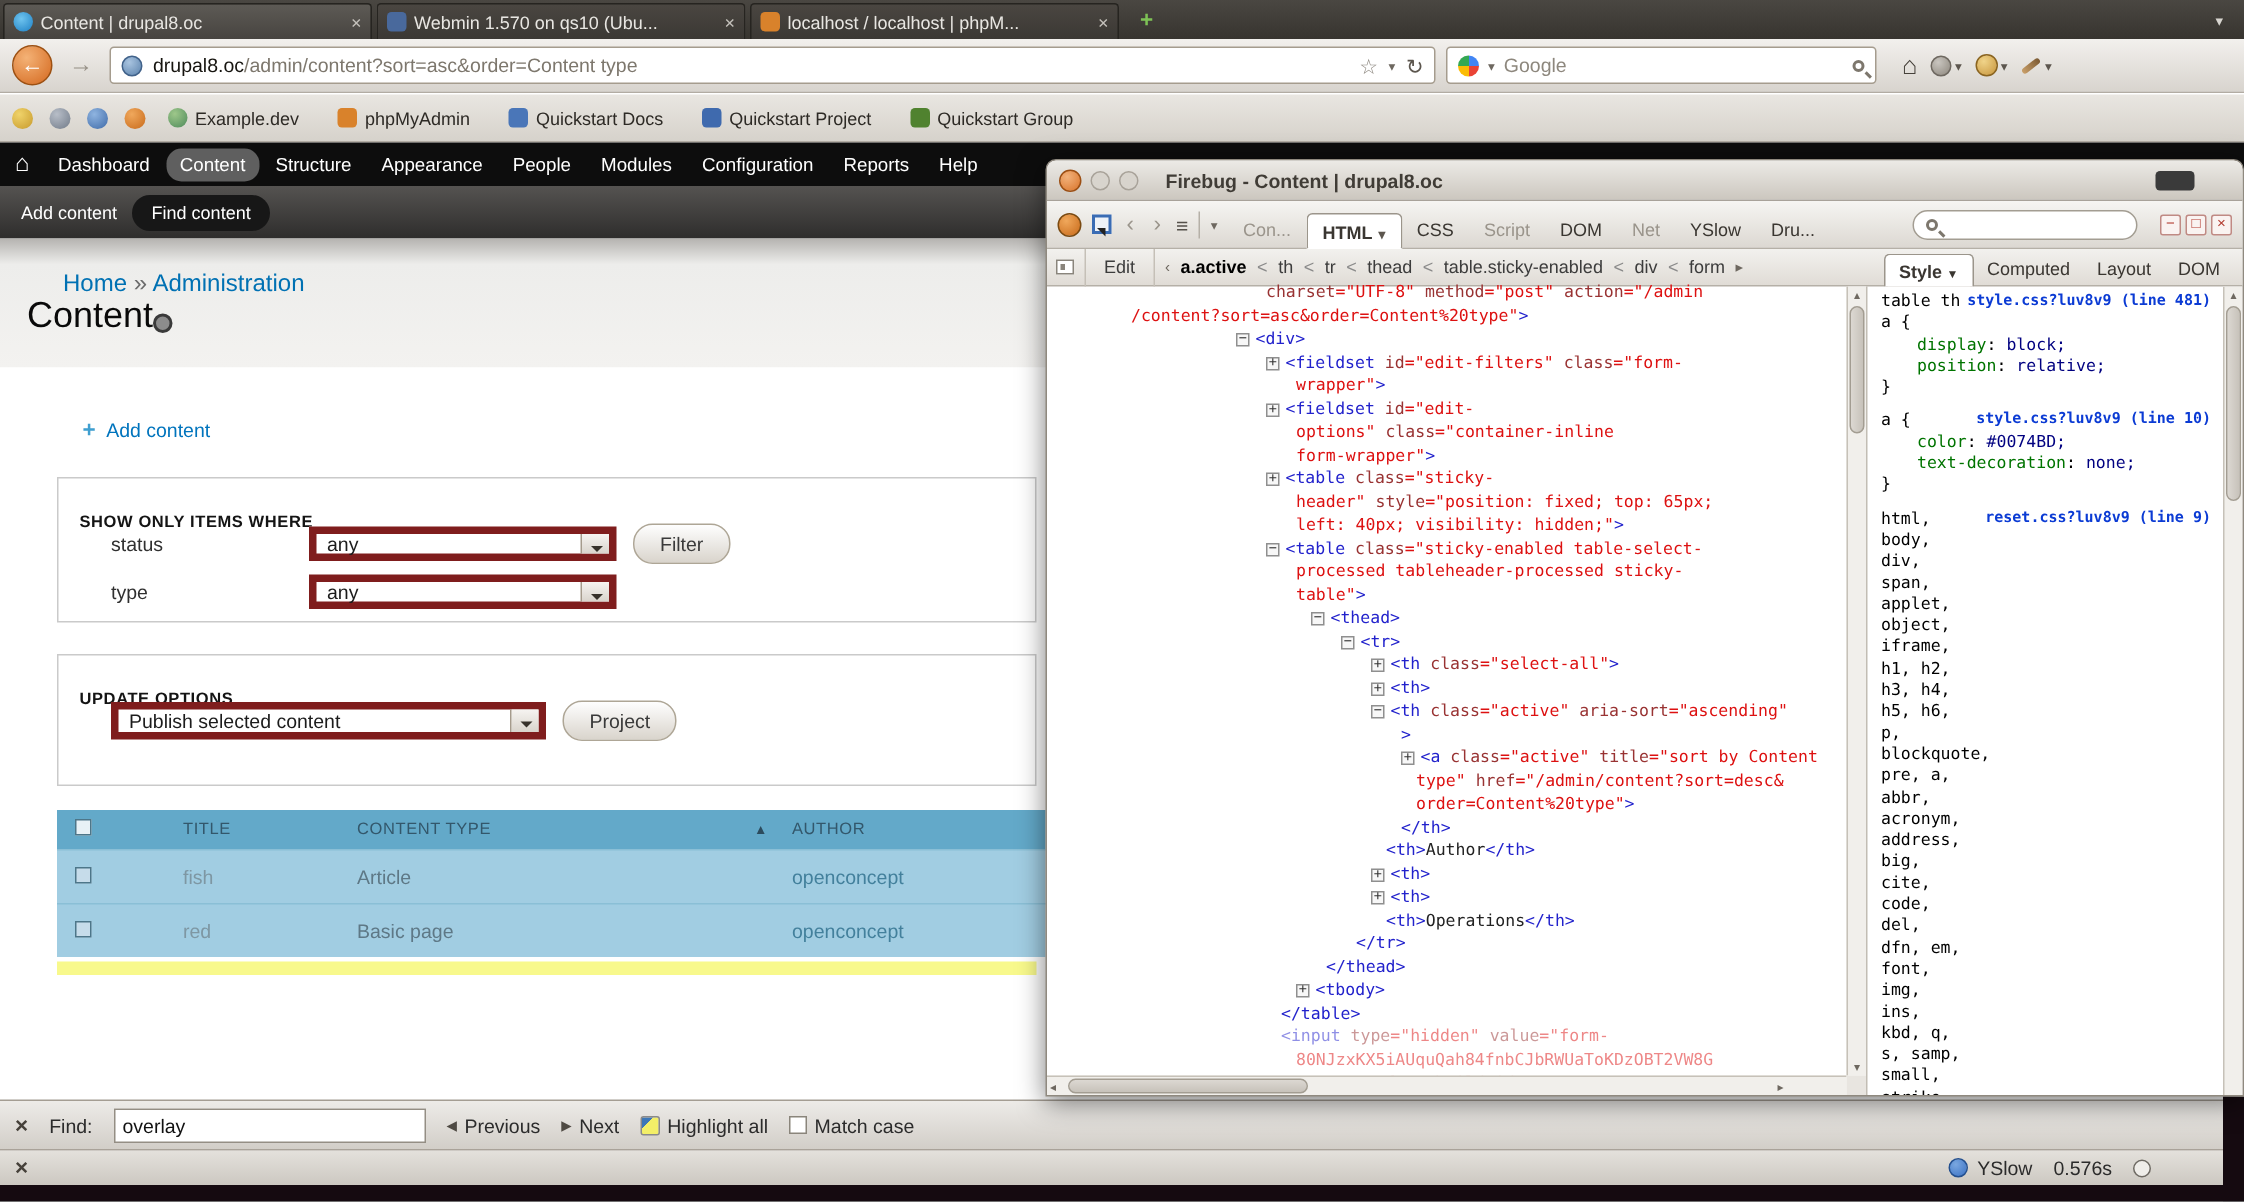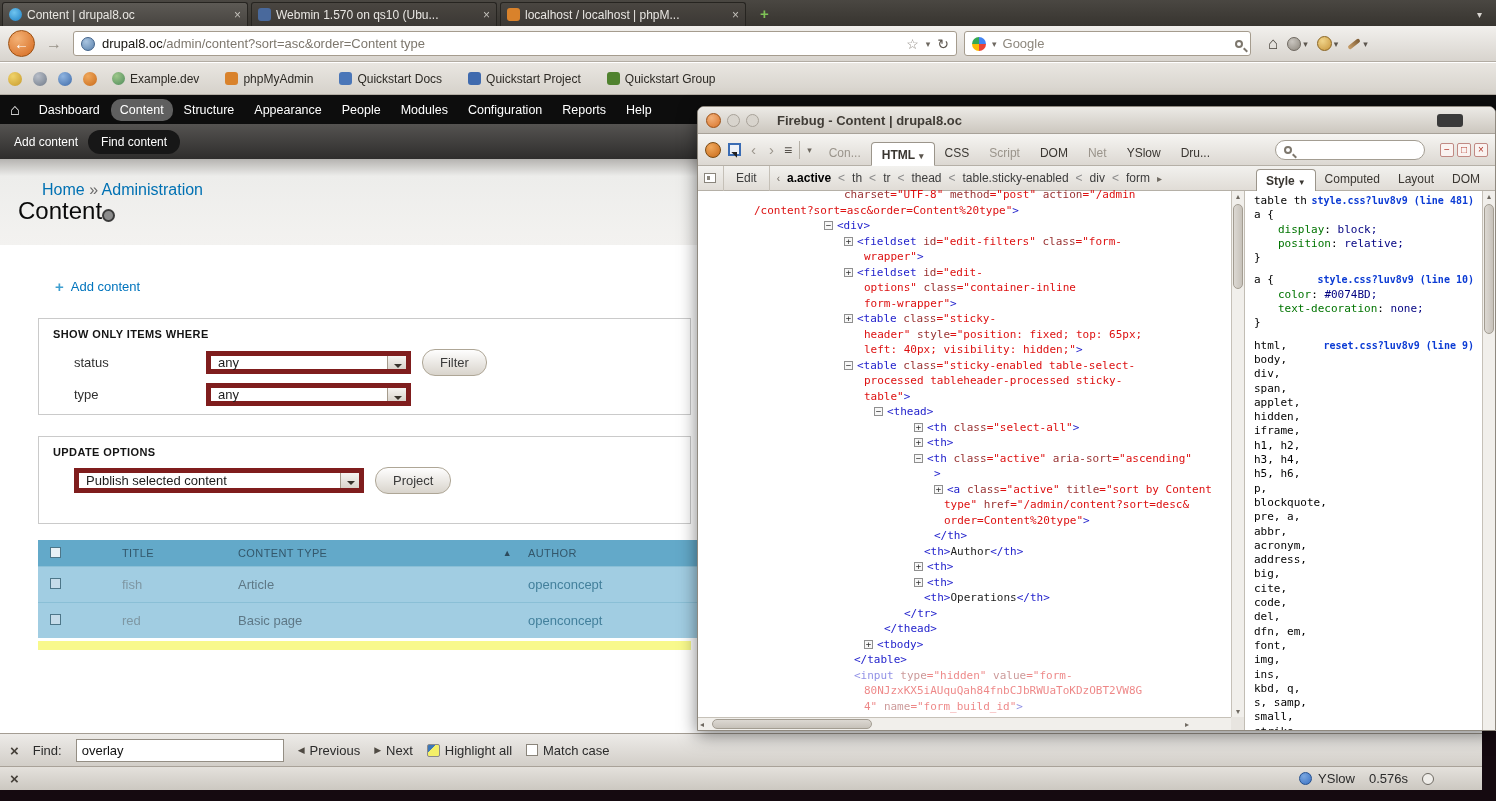--- a/index.html
+++ b/index.html
@@ -96,21 +96,21 @@
                  background:#8c8c8c; border:2px solid #3a3a3a; }
 
   
   .dcontent { position:absolute; left:0; top:245px; right:0; height:488px; background:#fff; }
   .addlink { position:absolute; left:55px; top:33px; display:flex; align-items:center; gap:7px;
              font-size:13px; color:#0074bd; }
   .plus-ic { color:#3f9fd0; font-weight:bold; font-size:15px; }
   .fs { position:absolute; border:1px solid #cacaca; background:#fff; }
   .fs1 { left:38px; top:73px; width:653px; height:97px; }
   .fs2 { left:38px; top:191px; width:653px; height:88px; }
-  .legend { position:absolute; top:9px; left:14px; font-size:11px; font-weight:bold;
+  .legend { position:absolute; top:23px; left:14px; font-size:11px; font-weight:bold;
             letter-spacing:.4px; color:#141414; }
   .fs-body { position:absolute; left:14px; top:30px; right:10px; display:flex;
              flex-direction:column; gap:7px; }
   .frow { display:flex; align-items:center;margin-left:21px; }
   .frow .flabel { width:132px; font-size:13px; color:#303030; }
   .sel { position:relative; background:#fff; border:5px solid #7f1d1d; height:23px;
          display:flex; align-items:center; font-size:13px; color:#1c1c1c; padding:0 26px 0 7px; }
   .sel::after { content:""; position:absolute; right:0; top:0; bottom:0; width:18px;
                 background:linear-gradient(#f6f4f1,#d9d4cc); border-left:1px solid #a59b8c; }
   .sel-arrow { position:absolute; right:4px; top:8px; width:0; height:0; z-index:1;
@@ -546,20 +546,21 @@
             <div class="cl" style="padding-left: 130px;"><span class="twisty">+</span><span class="cg">&lt;fieldset </span><span class="ca">id</span><span class="cv">="edit-</span></div>
             <div class="cl" style="padding-left: 150px;"><span class="cv">options"</span><span class="cp"> </span><span class="ca">class</span><span class="cv">="container-inline</span></div>
             <div class="cl" style="padding-left: 150px;"><span class="cv">form-wrapper"</span><span class="cg">&gt;</span></div>
             <div class="cl" style="padding-left: 130px;"><span class="twisty">+</span><span class="cg">&lt;table </span><span class="ca">class</span><span class="cv">="sticky-</span></div>
             <div class="cl" style="padding-left: 150px;"><span class="cv">header"</span><span class="cp"> </span><span class="ca">style</span><span class="cv">="position: fixed; top: 65px;</span></div>
             <div class="cl" style="padding-left: 150px;"><span class="cv">left: 40px; visibility: hidden;"</span><span class="cg">&gt;</span></div>
             <div class="cl" style="padding-left: 130px;"><span class="twisty">−</span><span class="cg">&lt;table </span><span class="ca">class</span><span class="cv">="sticky-enabled table-select-</span></div>
             <div class="cl" style="padding-left: 150px;"><span class="cv">processed tableheader-processed sticky-</span></div>
             <div class="cl" style="padding-left: 150px;"><span class="cv">table"</span><span class="cg">&gt;</span></div>
             <div class="cl" style="padding-left: 160px;"><span class="twisty">−</span><span class="cg">&lt;thead&gt;</span></div>
+            <div class="cl" style="padding-left: 180px;"><span class="twisty">−</span><span class="cg">&lt;tr&gt;</span></div>
             <div class="cl" style="padding-left: 200px;"><span class="twisty">+</span><span class="cg">&lt;th </span><span class="ca">class</span><span class="cv">="select-all"</span><span class="cg">&gt;</span></div>
             <div class="cl" style="padding-left: 200px;"><span class="twisty">+</span><span class="cg">&lt;th&gt;</span></div>
             <div class="cl" style="padding-left: 200px;"><span class="twisty">−</span><span class="cg">&lt;th </span><span class="ca">class</span><span class="cv">="active"</span><span class="cp"> </span><span class="ca">aria-sort</span><span class="cv">="ascending"</span></div>
             <div class="cl" style="padding-left: 220px;"><span class="cg">&gt;</span></div>
             <div class="cl" style="padding-left: 220px;"><span class="twisty">+</span><span class="cg">&lt;a </span><span class="ca">class</span><span class="cv">="active"</span><span class="cp"> </span><span class="ca">title</span><span class="cv">="sort by Content</span></div>
             <div class="cl" style="padding-left: 230px;"><span class="cv">type"</span><span class="cp"> </span><span class="ca">href</span><span class="cv">="/admin/content?sort=desc&amp;</span></div>
             <div class="cl" style="padding-left: 230px;"><span class="cv">order=Content%20type"</span><span class="cg">&gt;</span></div>
             <div class="cl" style="padding-left: 220px;"><span class="cg">&lt;/th&gt;</span></div>
             <div class="cl" style="padding-left: 210px;"><span class="cg">&lt;th&gt;</span><span class="ct">Author</span><span class="cg">&lt;/th&gt;</span></div>
             <div class="cl" style="padding-left: 200px;"><span class="twisty">+</span><span class="cg">&lt;th&gt;</span></div>
@@ -599,21 +600,21 @@
               <div class="prop"><span class="pn">color</span>: <span class="pv">#0074BD;</span></div>
               <div class="prop"><span class="pn">text-decoration</span>: <span class="pv">none;</span></div>
               <div>}</div>
             </div>
             <div class="rule">
               <div class="sline">html,<span class="cfile">reset.css?luv8v9 (line 9)</span></div>
               <div class="sline">body,</div>
               <div class="sline">div,</div>
               <div class="sline">span,</div>
               <div class="sline">applet,</div>
-              <div class="sline">hidden,</div>
+              <div class="sline">object,</div>
               <div class="sline">iframe,</div>
               <div class="sline">h1, h2,</div>
               <div class="sline">h3, h4,</div>
               <div class="sline">h5, h6,</div>
               <div class="sline">p,</div>
               <div class="sline">blockquote,</div>
               <div class="sline">pre, a,</div>
               <div class="sline">abbr,</div>
               <div class="sline">acronym,</div>
               <div class="sline">address,</div>

